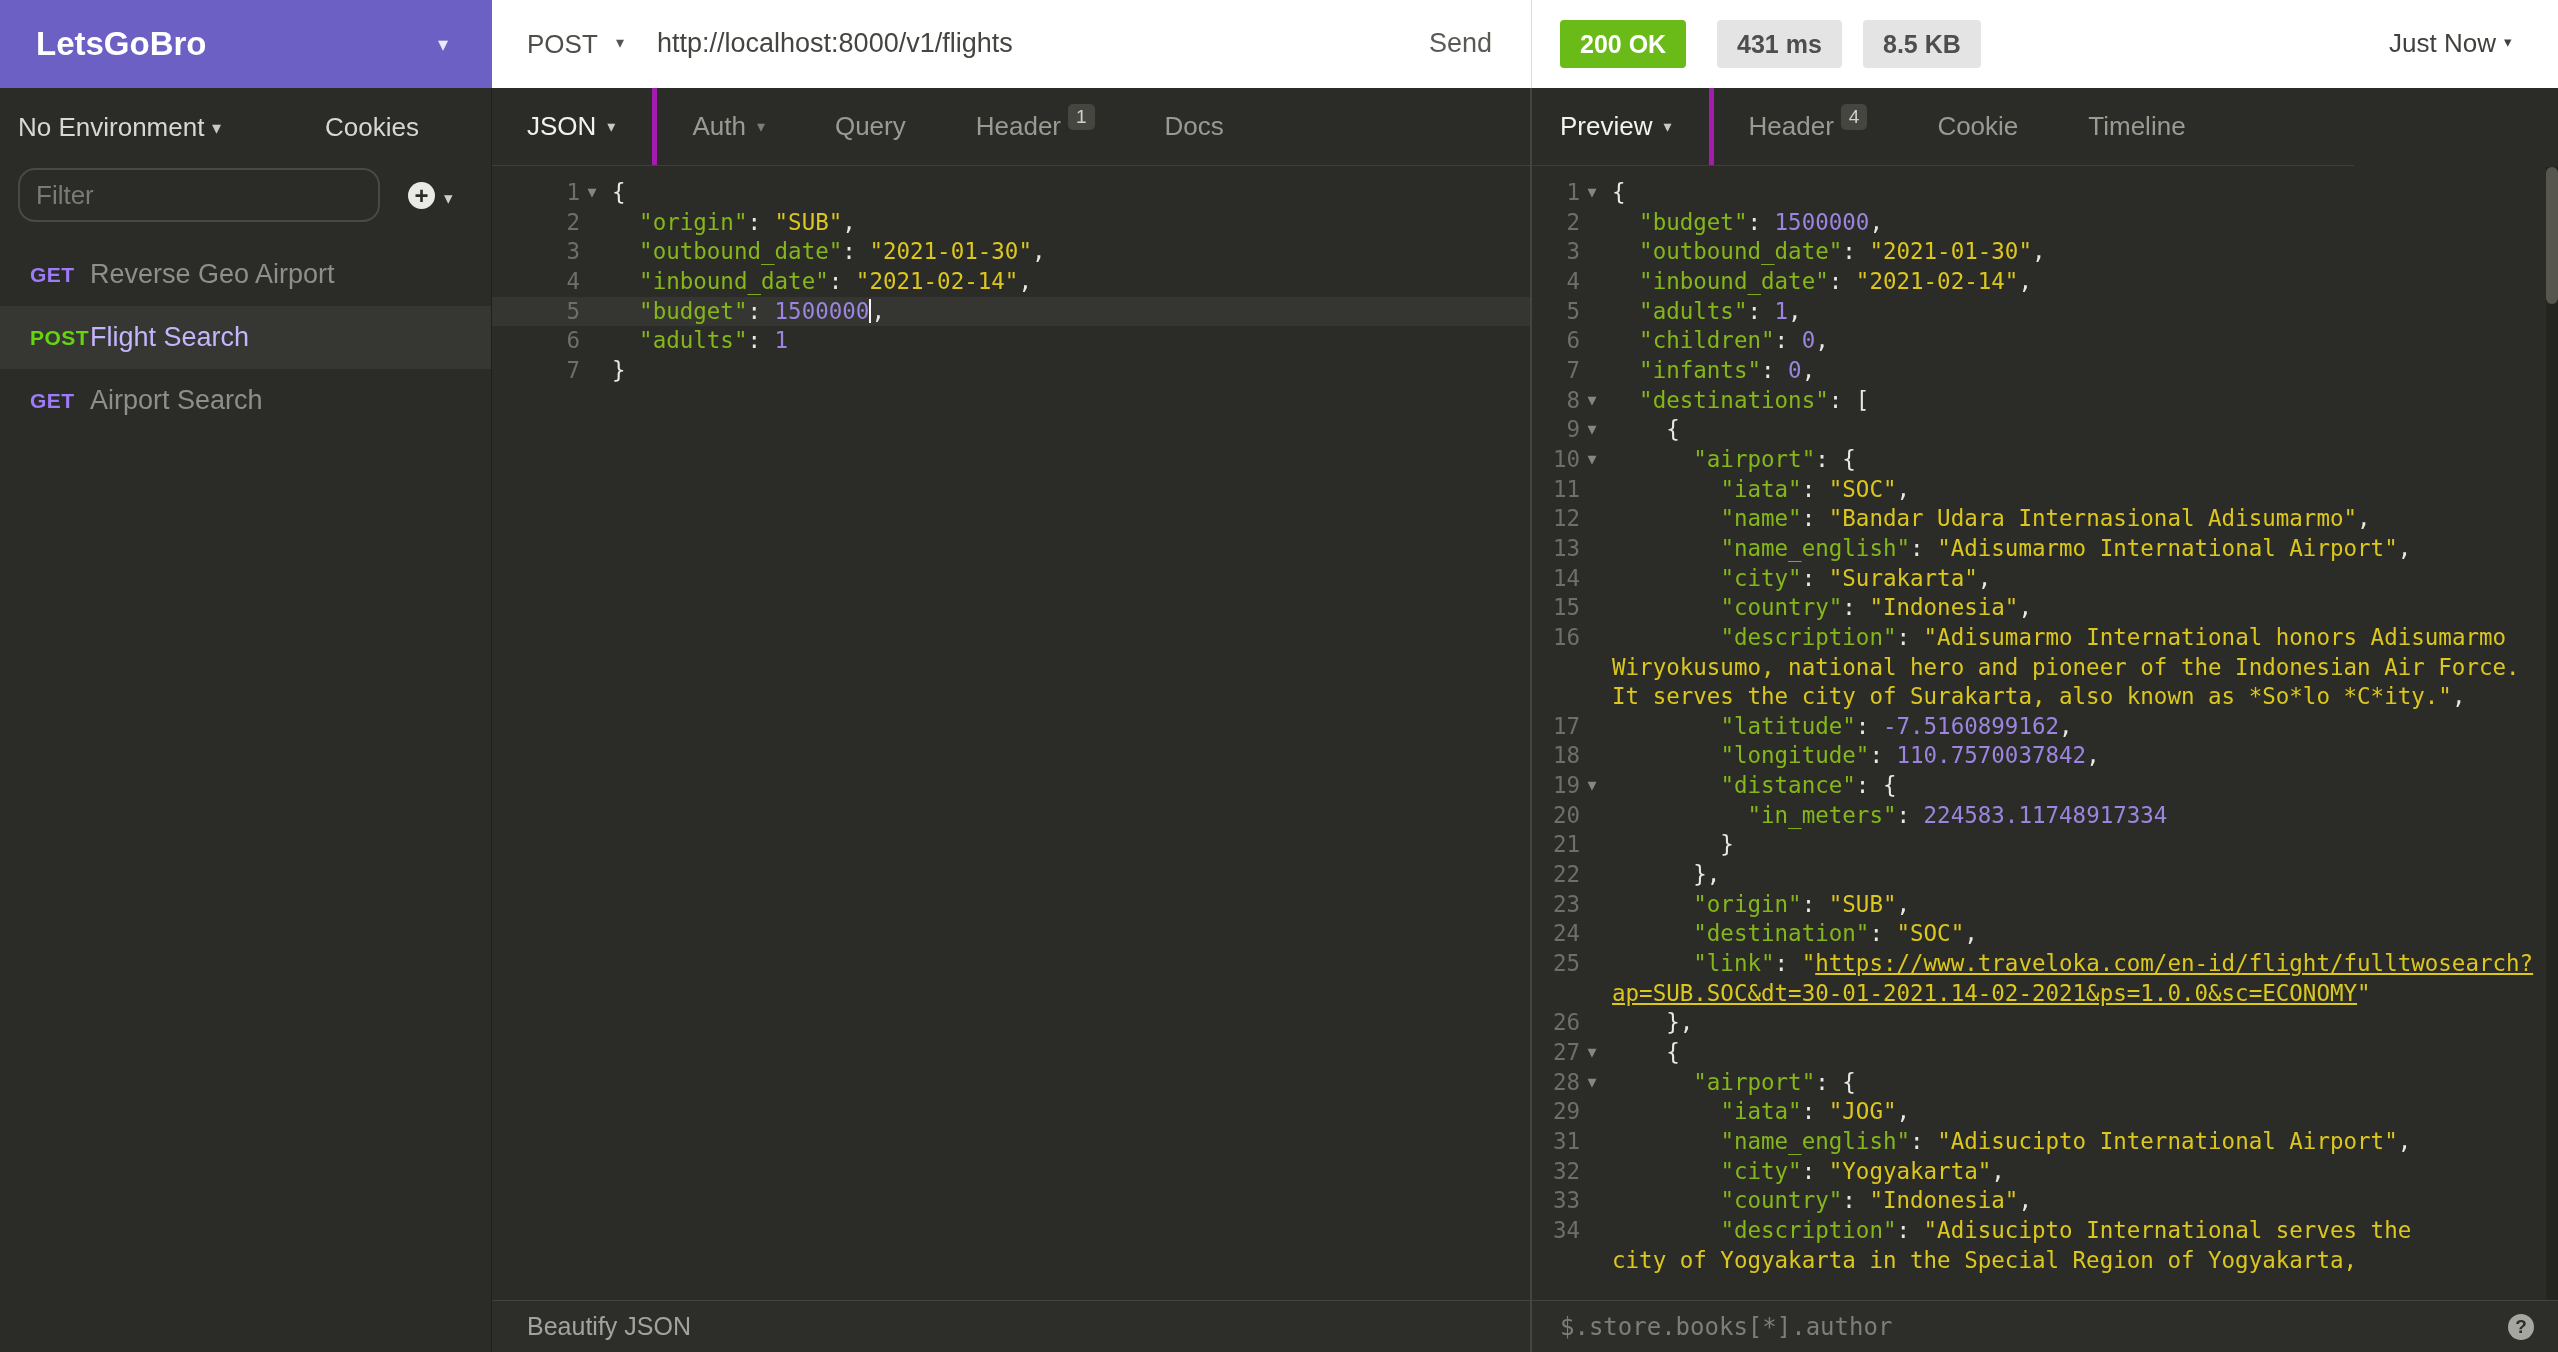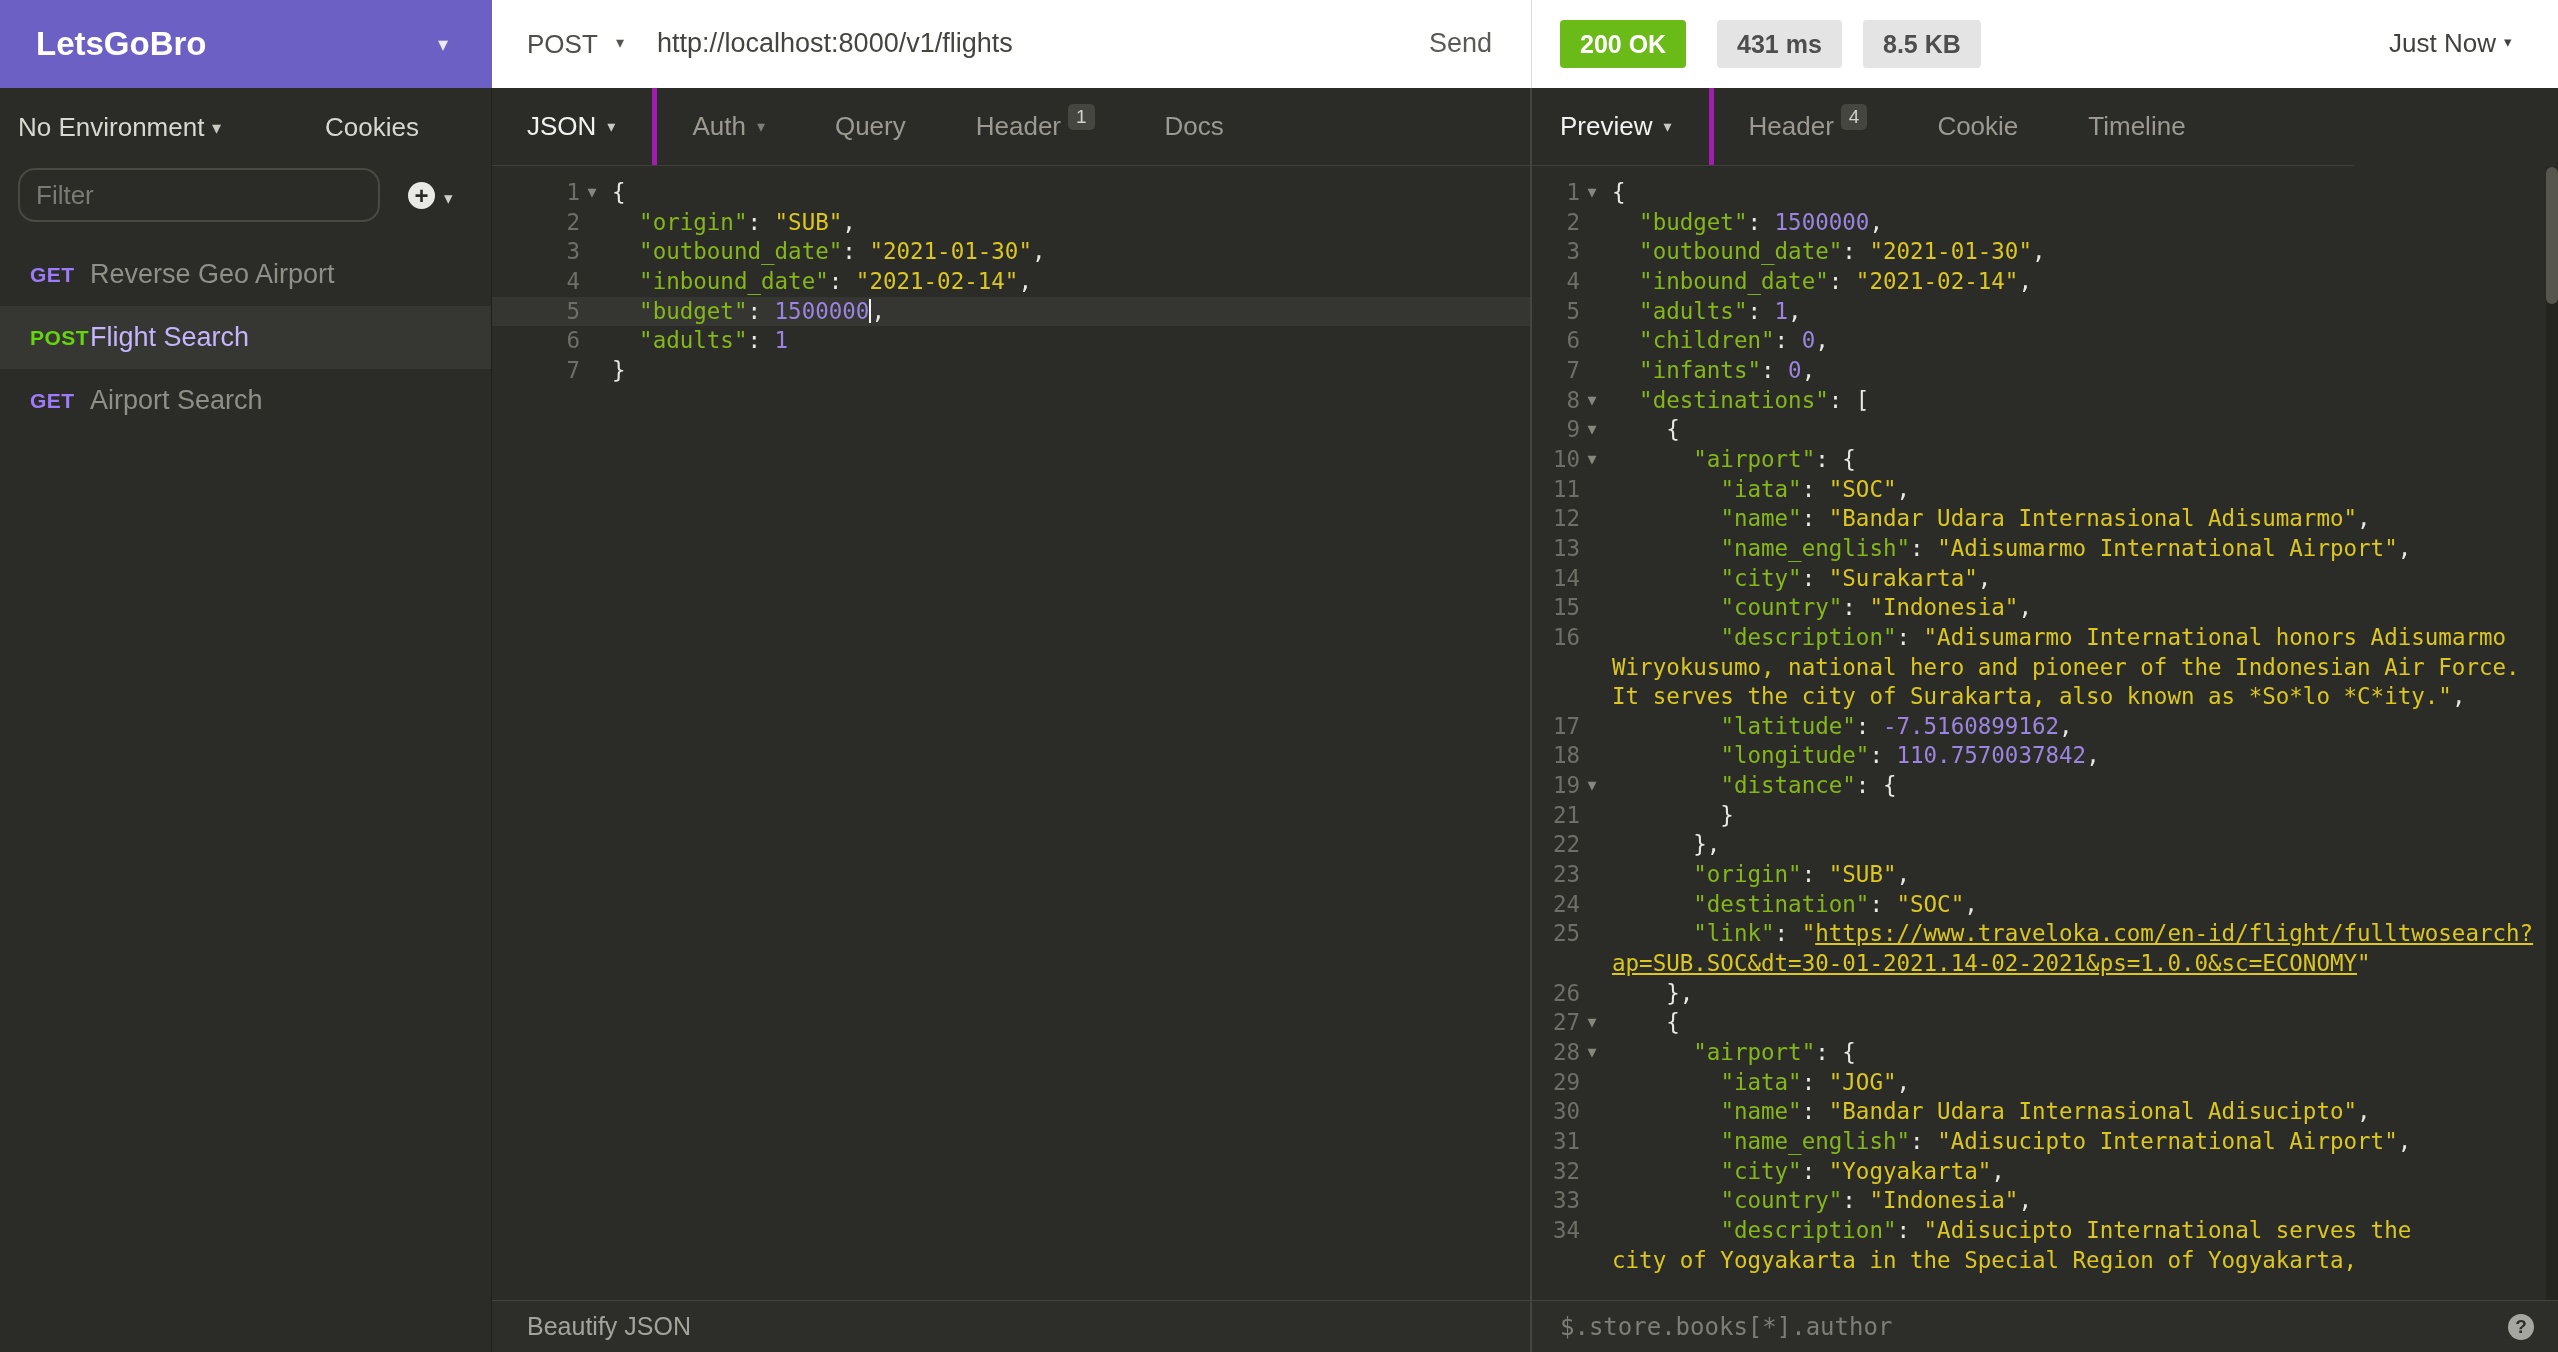--- a/index.html
+++ b/index.html
@@ -210,31 +210,31 @@
     <div class="crow"><span class="ln">12</span><span class="fold"></span><span class="cd"><span class="tk-p">        </span><span class="tk-k">"name"</span><span class="tk-p">: </span><span class="tk-s">"Bandar Udara Internasional Adisumarmo"</span><span class="tk-p">,</span></span></div>
     <div class="crow"><span class="ln">13</span><span class="fold"></span><span class="cd"><span class="tk-p">        </span><span class="tk-k">"name_english"</span><span class="tk-p">: </span><span class="tk-s">"Adisumarmo International Airport"</span><span class="tk-p">,</span></span></div>
     <div class="crow"><span class="ln">14</span><span class="fold"></span><span class="cd"><span class="tk-p">        </span><span class="tk-k">"city"</span><span class="tk-p">: </span><span class="tk-s">"Surakarta"</span><span class="tk-p">,</span></span></div>
     <div class="crow"><span class="ln">15</span><span class="fold"></span><span class="cd"><span class="tk-p">        </span><span class="tk-k">"country"</span><span class="tk-p">: </span><span class="tk-s">"Indonesia"</span><span class="tk-p">,</span></span></div>
     <div class="crow"><span class="ln">16</span><span class="fold"></span><span class="cd"><span class="tk-p">        </span><span class="tk-k">"description"</span><span class="tk-p">: </span><span class="tk-s">"Adisumarmo International honors Adisumarmo</span></span></div>
     <div class="crow"><span class="ln"></span><span class="fold"></span><span class="cd"><span class="tk-s">Wiryokusumo, national hero and pioneer of the Indonesian Air Force.</span></span></div>
     <div class="crow"><span class="ln"></span><span class="fold"></span><span class="cd"><span class="tk-s">It serves the city of Surakarta, also known as *So*lo *C*ity."</span><span class="tk-p">,</span></span></div>
     <div class="crow"><span class="ln">17</span><span class="fold"></span><span class="cd"><span class="tk-p">        </span><span class="tk-k">"latitude"</span><span class="tk-p">: </span><span class="tk-num">-7.5160899162</span><span class="tk-p">,</span></span></div>
     <div class="crow"><span class="ln">18</span><span class="fold"></span><span class="cd"><span class="tk-p">        </span><span class="tk-k">"longitude"</span><span class="tk-p">: </span><span class="tk-num">110.7570037842</span><span class="tk-p">,</span></span></div>
     <div class="crow"><span class="ln">19</span><span class="fold">▼</span><span class="cd"><span class="tk-p">        </span><span class="tk-k">"distance"</span><span class="tk-p">: {</span></span></div>
+    <div class="crow"><span class="ln">20</span><span class="fold"></span><span class="cd"><span class="tk-p">          </span><span class="tk-k">"in_meters"</span><span class="tk-p">: </span><span class="tk-num">224583.11748917334</span></span></div>
     <div class="crow"><span class="ln">21</span><span class="fold"></span><span class="cd"><span class="tk-p">        }</span></span></div>
     <div class="crow"><span class="ln">22</span><span class="fold"></span><span class="cd"><span class="tk-p">      },</span></span></div>
     <div class="crow"><span class="ln">23</span><span class="fold"></span><span class="cd"><span class="tk-p">      </span><span class="tk-k">"origin"</span><span class="tk-p">: </span><span class="tk-s">"SUB"</span><span class="tk-p">,</span></span></div>
     <div class="crow"><span class="ln">24</span><span class="fold"></span><span class="cd"><span class="tk-p">      </span><span class="tk-k">"destination"</span><span class="tk-p">: </span><span class="tk-s">"SOC"</span><span class="tk-p">,</span></span></div>
     <div class="crow"><span class="ln">25</span><span class="fold"></span><span class="cd"><span class="tk-p">      </span><span class="tk-k">"link"</span><span class="tk-p">: </span><span class="tk-s">"</span><span class="tk-link">https://www.traveloka.com/en-id/flight/fulltwosearch?</span></span></div>
     <div class="crow"><span class="ln"></span><span class="fold"></span><span class="cd"><span class="tk-link">ap=SUB.SOC&amp;dt=30-01-2021.14-02-2021&amp;ps=1.0.0&amp;sc=ECONOMY</span><span class="tk-s">"</span></span></div>
     <div class="crow"><span class="ln">26</span><span class="fold"></span><span class="cd"><span class="tk-p">    },</span></span></div>
     <div class="crow"><span class="ln">27</span><span class="fold">▼</span><span class="cd"><span class="tk-p">    {</span></span></div>
     <div class="crow"><span class="ln">28</span><span class="fold">▼</span><span class="cd"><span class="tk-p">      </span><span class="tk-k">"airport"</span><span class="tk-p">: {</span></span></div>
     <div class="crow"><span class="ln">29</span><span class="fold"></span><span class="cd"><span class="tk-p">        </span><span class="tk-k">"iata"</span><span class="tk-p">: </span><span class="tk-s">"JOG"</span><span class="tk-p">,</span></span></div>
-    <div class="crow"><span class="ln">30</span><span class="fold"></span><span class="cd"><span class="tk-p">        </span><span class="tk-k">"name"</span><span class="tk-p">: </span><span class="tk-s">"Bandar Udara Internasional Adisucipto"</span><span class="tk-p">,</span></span></div>
     <div class="crow"><span class="ln">31</span><span class="fold"></span><span class="cd"><span class="tk-p">        </span><span class="tk-k">"name_english"</span><span class="tk-p">: </span><span class="tk-s">"Adisucipto International Airport"</span><span class="tk-p">,</span></span></div>
     <div class="crow"><span class="ln">32</span><span class="fold"></span><span class="cd"><span class="tk-p">        </span><span class="tk-k">"city"</span><span class="tk-p">: </span><span class="tk-s">"Yogyakarta"</span><span class="tk-p">,</span></span></div>
     <div class="crow"><span class="ln">33</span><span class="fold"></span><span class="cd"><span class="tk-p">        </span><span class="tk-k">"country"</span><span class="tk-p">: </span><span class="tk-s">"Indonesia"</span><span class="tk-p">,</span></span></div>
     <div class="crow"><span class="ln">34</span><span class="fold"></span><span class="cd"><span class="tk-p">        </span><span class="tk-k">"description"</span><span class="tk-p">: </span><span class="tk-s">"Adisucipto International serves the</span></span></div>
     <div class="crow"><span class="ln"></span><span class="fold"></span><span class="cd"><span class="tk-s">city of Yogyakarta in the Special Region of Yogyakarta,</span></span></div>
   </div>
 
 <div id="req-footer" class="footer abs">
   <span id="beautify-btn">Beautify JSON</span>
 </div>

